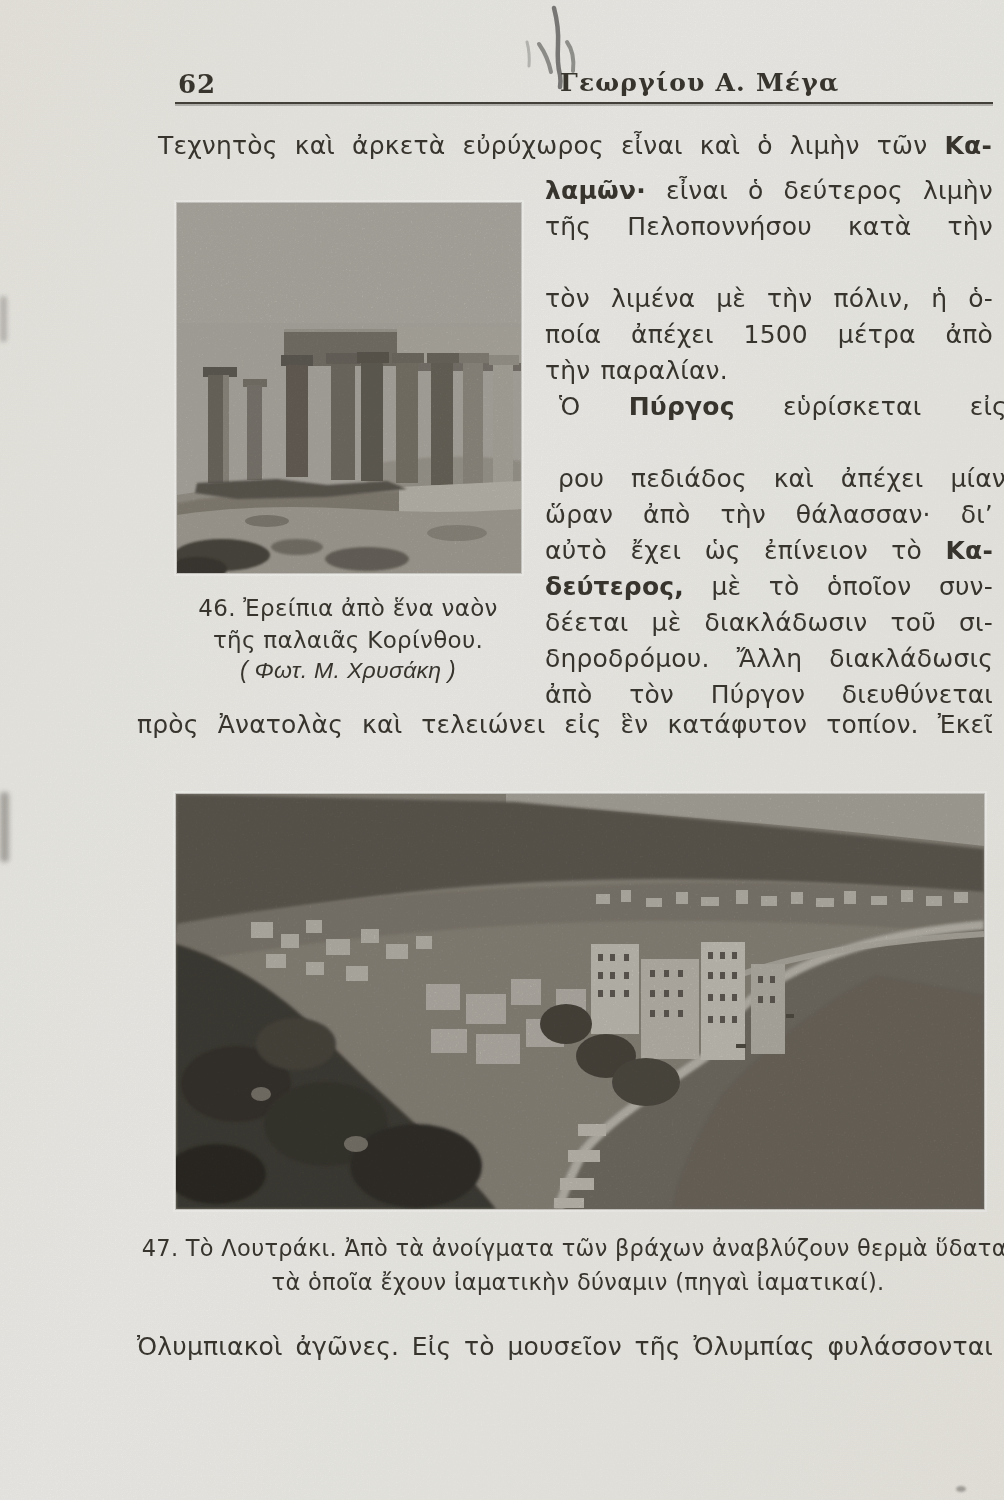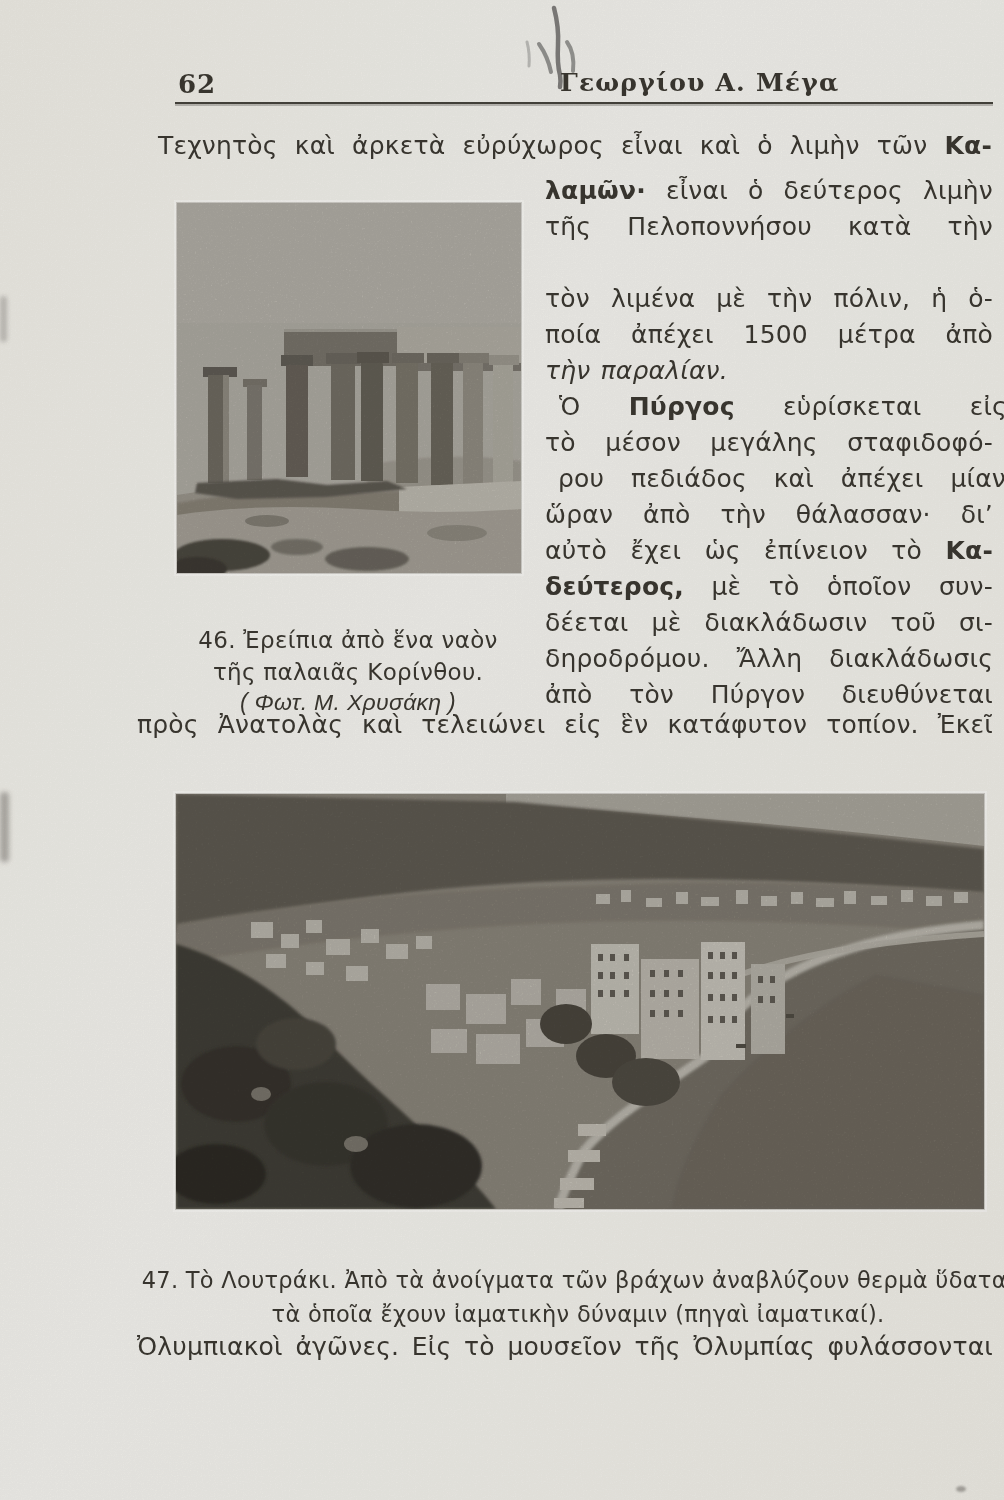--- a/index.html
+++ b/index.html
@@ -24,31 +24,30 @@
   .headrule{
     left:175px; top:102px; width:818px; height:2px;
     background:#45433c; box-shadow:0 2px 0 rgba(70,67,60,.30);
   }
   
   .bline{
     font-size:25px; line-height:30px; letter-spacing:.2px;
     text-align:justify; text-align-last:justify; color:#3b3831;
     word-spacing:2px;
   }
-  .noj{ text-align:left; text-align-last:left;font-style:italic; }
+  .noj{ text-align:left; text-align-last:left; }
   .b{ font-weight:bold; }
   .intro-l1{ left:158px; top:131px; width:834px; }
   .rc{ left:545px; width:448px; }
   .indent{ padding-left:14px; }
   .fw{ left:137px; width:856px; }
   
   .cap{
     font-size:23px; line-height:28px; color:#3b3831; letter-spacing:.3px;
     text-align:center;
-    margin-top:32px;
   }
   .cap46{ left:150px; width:396px; }
   .credit{
     font-family:Liberation Sans, sans-serif; font-style:italic; font-size:23px;
     text-align:center; padding-right:16px;
   }
   .cap47{ left:120px; width:916px; font-size:22.5px; }
   
   .fig{ border:1px solid rgba(60,56,48,.18); box-shadow:0 0 0 2px rgba(255,255,255,.35); }
   .fig svg{display:block;}
@@ -129,21 +128,20 @@
     </svg>
   </div>
 
   <div class="abs bline rc" style="top:176px;"><span class="b">λαμῶν·</span><span> εἶναι ὁ δεύτερος λιμὴν</span></div>
   <div class="abs bline rc" style="top:212px;">τῆς Πελοποννήσου κατὰ τὴν</div>
   <div class="abs bline rc" style="top:284px;">τὸν λιμένα μὲ τὴν πόλιν, ἡ ὁ-</div>
   <div class="abs bline rc" style="top:320px;">ποία ἀπέχει 1500 μέτρα ἀπὸ</div>
   <div class="abs bline rc noj" style="top:356px;">τὴν παραλίαν.</div>
 
   <div class="abs bline rc indent" style="top:392px;"><span>Ὁ </span><span class="b">Πύργος</span><span> εὑρίσκεται εἰς</span></div>
-  <div class="abs bline rc" style="top:428px;">τὸ μέσον μεγάλης σταφιδοφό-</div>
   <div class="abs bline rc" style="top:464px;margin-left:13px;">ρου πεδιάδος καὶ ἀπέχει μίαν</div>
   <div class="abs bline rc" style="top:500px;">ὥραν ἀπὸ τὴν θάλασσαν· δι’</div>
   <div class="abs bline rc" style="top:536px;"><span>αὐτὸ ἔχει ὡς ἐπίνειον τὸ </span><span class="b">Κα-</span></div>
   <div class="abs bline rc" style="top:572px;"><span class="b">δεύτερος,</span><span> μὲ τὸ ὁποῖον συν-</span></div>
   <div class="abs bline rc" style="top:608px;">δέεται μὲ διακλάδωσιν τοῦ σι-</div>
   <div class="abs bline rc" style="top:644px;">δηροδρόμου. Ἄλλη διακλάδωσις</div>
   <div class="abs bline rc" style="top:680px;">ἀπὸ τὸν Πύργον διευθύνεται</div>
 
   <div class="abs cap cap46" style="top:594px;">46. Ἐρείπια ἀπὸ ἕνα ναὸν</div>
   <div class="abs cap cap46" style="top:626px;">τῆς παλαιᾶς Κορίνθου.</div>

